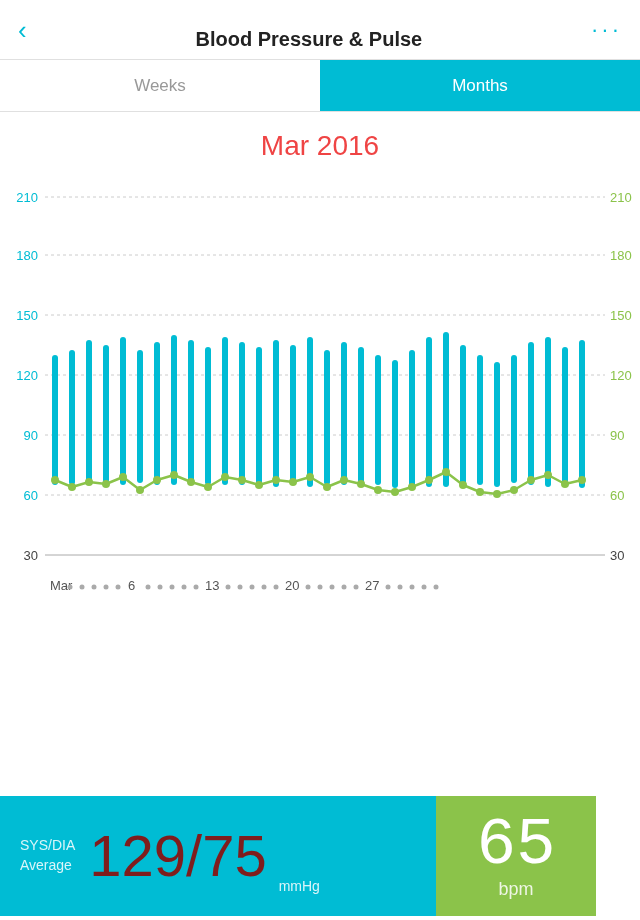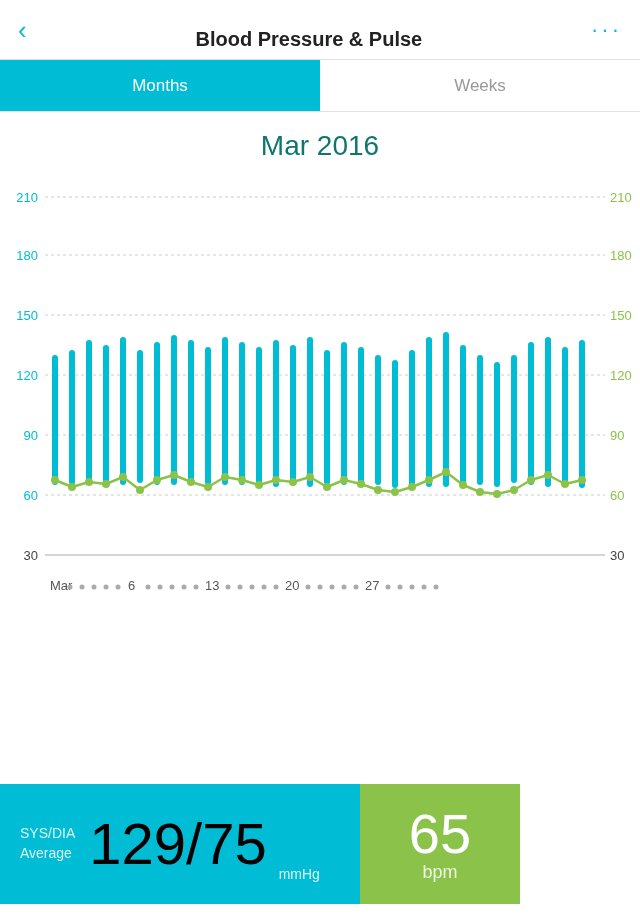--- a/index.html
+++ b/index.html
@@ -59,21 +59,21 @@
       color: #999;
     }
     .tab.active {
       background: #00bcd4;
       color: #fff;
       font-weight: 500;
     }
     .chart-title {
       text-align: center;
       font-size: 28px;
-      color: #0f766e;
+      color: #ef4444;
       padding: 18px 0 10px 0;
       font-weight: 300;
     }
 
     .chart-wrapper {
       position: relative;
       width: 544px;
       height: 430px;
     }
 
@@ -82,38 +82,38 @@
       top: 0; left: 0;
       width: 640px;
       height: 430px;
     }
 
     
     .stats-bar {
       display: flex;
       height: 120px;
       position: absolute;
-      bottom: 16px;
-      width: 520px;
+      bottom: 4px;
+      width: 596px;
     }
     .stats-left {
       background: #00bcd4;
       flex: 1;
       display: flex;
       align-items: center;
       padding: 14px 20px;
     }
     .stats-label {
       color: rgba(255,255,255,0.85);
       font-size: 14px;
       line-height: 1.4;
       margin-right: 14px;
     }
     .stats-value {
-      color: #000000;
+      color: #7f1d1d;
       font-size: 58px;
       font-weight: 200;
       line-height: 1;
     }
     .stats-unit {
       color: rgba(255,255,255,0.85);
       font-size: 14px;
       align-self: flex-end;
       padding-bottom: 8px;
       margin-left: 12px;
@@ -121,44 +121,45 @@
     .stats-right {
       background: #8bc34a;
       width: 160px;
       display: flex;
       flex-direction: column;
       align-items: center;
       justify-content: center;
     }
     .stats-right-value {
       color: #fff;
-      font-size: 56px;
+      font-size: 66px;
       font-weight: 200;
       line-height: 1;
+      font-family: Liberation Mono, monospace;
     }
     .stats-right-unit {
       color: rgba(255,255,255,0.85);
       font-size: 18px;
     }
   </style>
 </head>
 <body>
 
 <div class="header">
   <span class="back-btn">‹</span>
   <span class="header-title">Blood Pressure &amp; Pulse</span>
   <span class="more-btn">···</span>
 </div>
 
 <div class="tabs">
+  <div class="tab inactive">
+    <span>Weeks</span>
+  </div>
   <div class="tab active">
     <span>Months</span>
-  </div>
-  <div class="tab inactive">
-    <span>Weeks</span>
   </div>
 </div>
 
 <div class="chart-title">Mar 2016</div>
 
 <div class="chart-wrapper">
   <svg class="chart-svg" viewBox="0 0 640 430">
 
     <text x="38" y="30" fill="#00bcd4" font-size="13" text-anchor="end">210</text>
     <text x="38" y="88" fill="#00bcd4" font-size="13" text-anchor="end">180</text>

